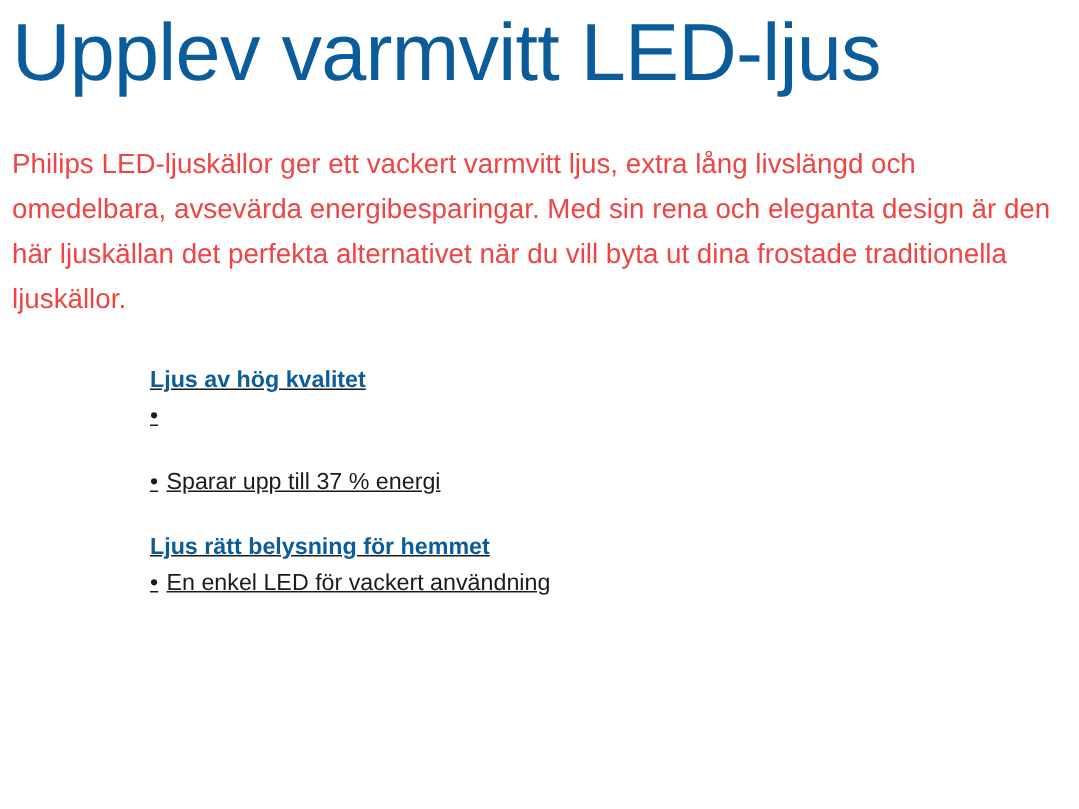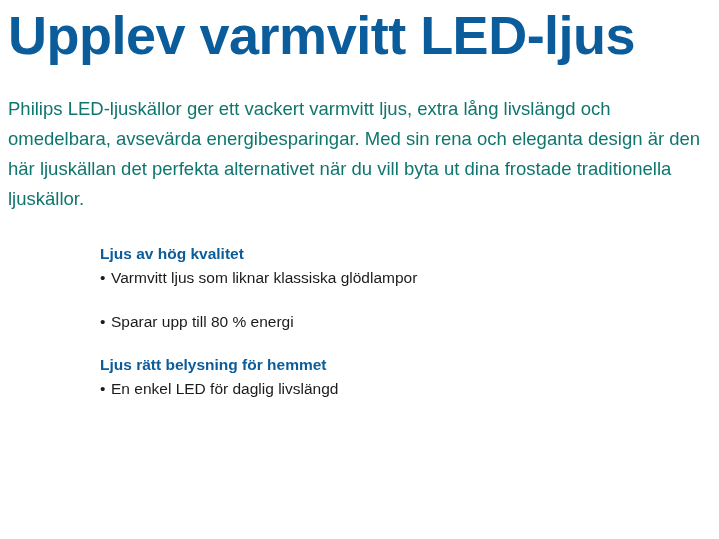--- a/index.html
+++ b/index.html
@@ -17,36 +17,37 @@
   .page {
     width: 719px;
     height: 539px;
     box-sizing: border-box;
     padding: 0px 10px 0 8px;
     position: relative;
   }
   .headline {
     font-size: 54px;
     line-height: 62px;
-    font-weight: 700;
+    font-weight: 400;
     color: #0b5c9b;
     letter-spacing: -0.5px;
     margin: 4px 0 0 0;
     padding: 0;
     max-width: 680px;
   }
   .intro {
     font-size: 18.5px;
     line-height: 30px;
-    color: #0f766e;
+    color: #ef4444;
     margin: 28px 0 0 0;
     max-width: 706px;
   }
   .features {
     margin: 30px 0 0 92px;
+    text-decoration: underline;
   }
   .feature {
     margin-bottom: 22px;
   }
   .feature:last-child {
     margin-bottom: 0;
   }
   .feature-title {
     color: #0b5c9b;
     font-size: 15.5px;
@@ -77,33 +78,32 @@
   <h1 class="headline">Upplev varmvitt LED-ljus</h1>
 
   <p class="intro">Philips LED-ljuskällor ger ett vackert varmvitt ljus, extra lång livslängd och omedelbara, avsevärda energibesparingar. Med sin rena och eleganta design är den här ljuskällan det perfekta alternativet när du vill byta ut dina frostade traditionella ljuskällor.</p>
 
   <div class="features">
 
     <div class="feature">
       <div class="feature-title">Ljus av hög kvalitet</div>
       <div class="feature-item">
         <span class="bullet">•</span>
-        <span>Varmvitt ljus som liknar klassiska glödlampor</span>
       </div>
     </div>
 
     <div class="feature">
       <div class="feature-item">
         <span class="bullet">•</span>
-        <span>Sparar upp till 80 % energi</span>
+        <span>Sparar upp till 37 % energi</span>
       </div>
     </div>
 
     <div class="feature">
       <div class="feature-title">Ljus rätt belysning för hemmet</div>
       <div class="feature-item">
         <span class="bullet">•</span>
-        <span>En enkel LED för daglig livslängd</span>
+        <span>En enkel LED för vackert användning</span>
       </div>
     </div>
 
   </div>
 </div>
 
 </body></html>

